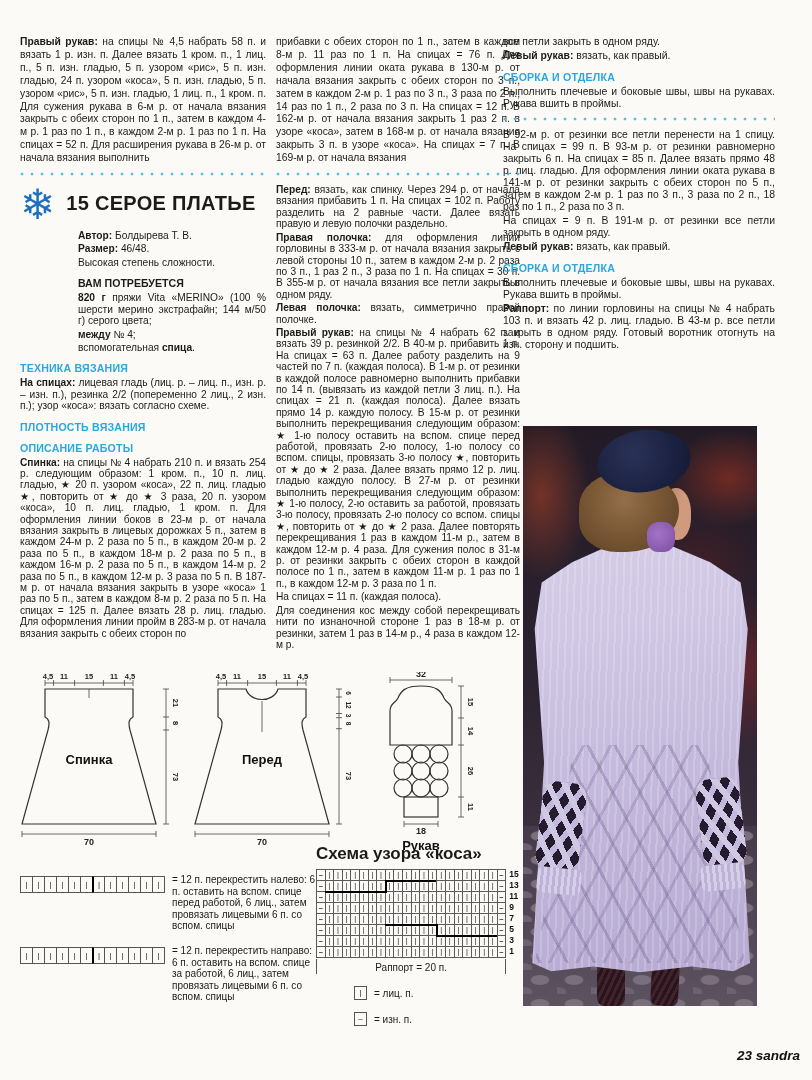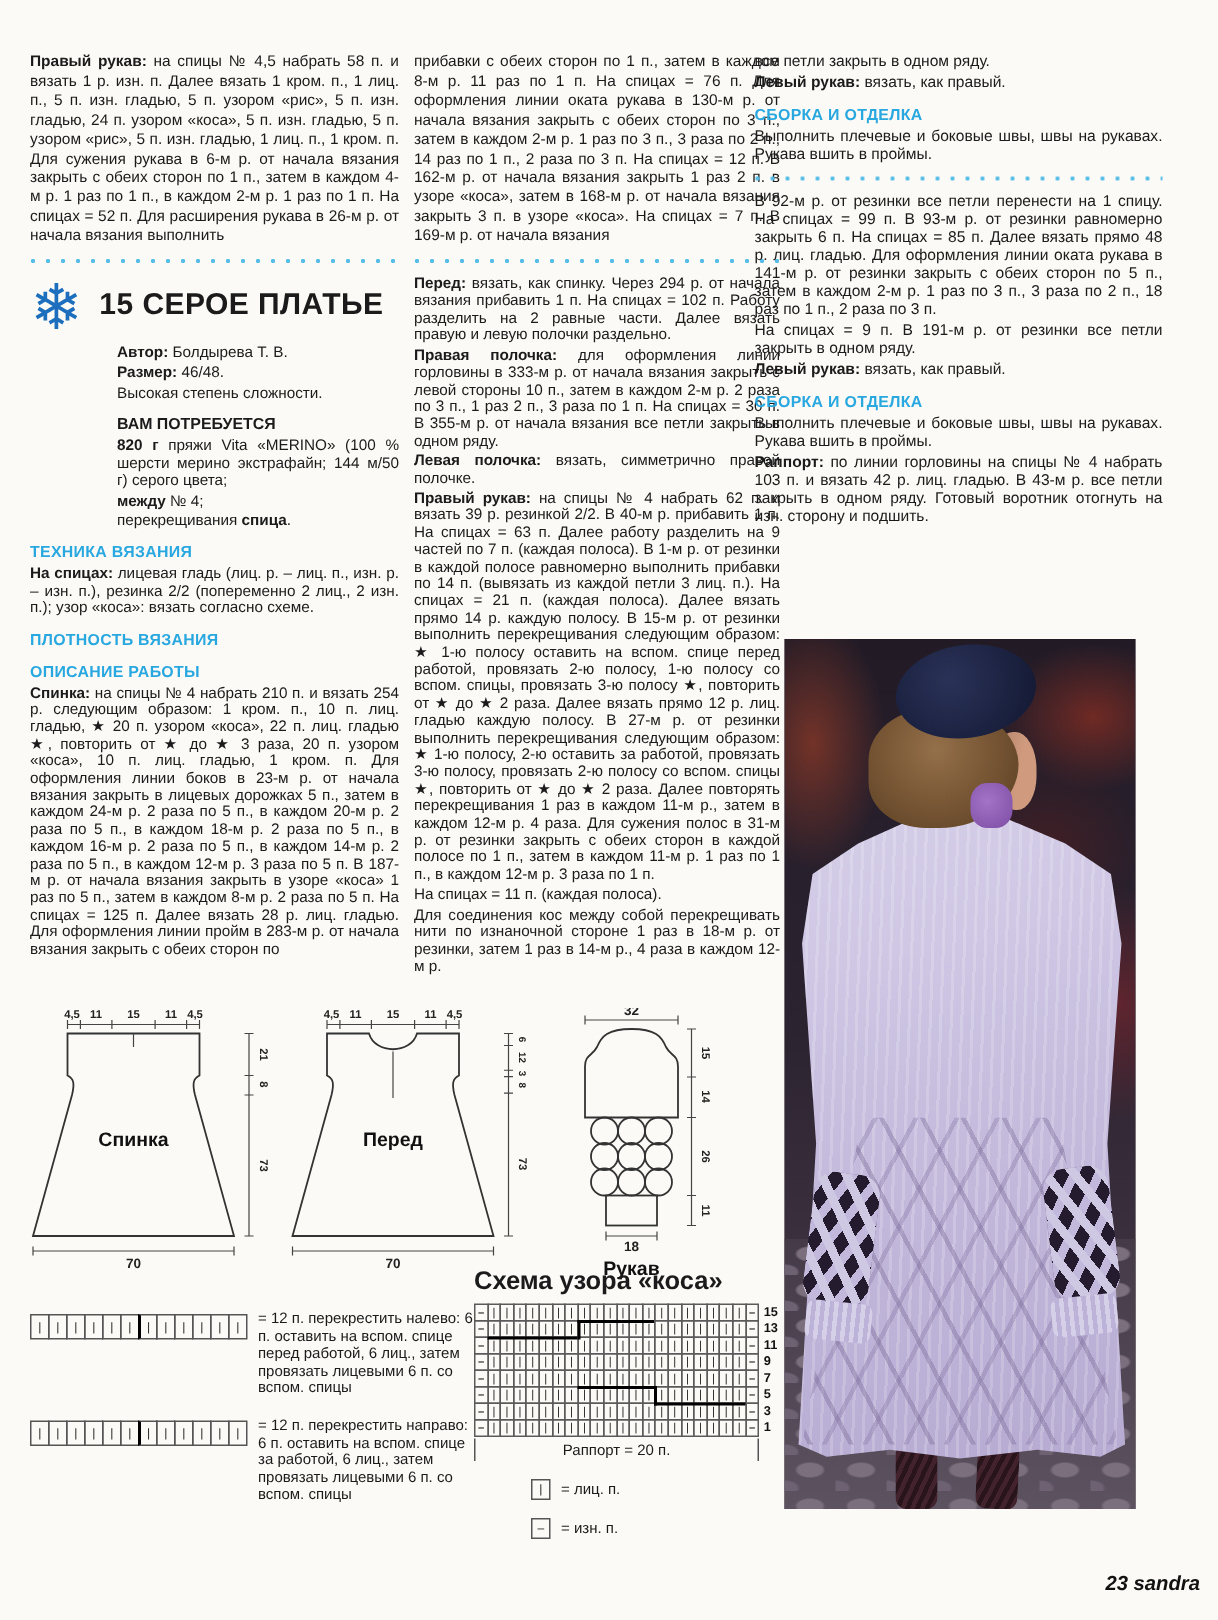--- a/index.html
+++ b/index.html
@@ -109,21 +109,21 @@
     <div class="indent">
         <p class="body"><b>Автор:</b><span> Болдырева Т. В.</span></p>
         <p class="body"><b>Размер:</b><span> 46/48.</span></p>
         <p class="body"><span>Высокая степень сложности.</span></p>
       </div>
     <div class="indent">
       <div class="h-black">ВАМ ПОТРЕБУЕТСЯ</div>
       <div>
           <p class="body"><b>820 г</b><span> пряжи Vita «MERINO» (100 % шерсти мерино экстрафайн; 144 м/50 г) серого цвета;</span></p>
           <p class="body"><b>между</b><span> № 4;</span></p>
-          <p class="body"><span>перекрещивания </span><b>спица</b><span>.</span></p>
+          <p class="body"><span>вспомогательная </span><b>спица</b><span>.</span></p>
         </div>
     </div>
     <div class="h-cyan">ТЕХНИКА ВЯЗАНИЯ</div>
     <div>
         <p class="body"><b>На спицах:</b><span> лицевая гладь (лиц. р. – лиц. п., изн. р. – изн. п.), резинка 2/2 (попеременно 2 лиц., 2 изн. п.); узор «коса»: вязать согласно схеме.</span></p>
       </div>
     <div class="h-cyan">ПЛОТНОСТЬ ВЯЗАНИЯ</div>
     <div class="h-cyan">ОПИСАНИЕ РАБОТЫ</div>
     <div>
         <p class="body"><b>Спинка:</b><span> на спицы № 4 набрать 210 п. и вязать 254 р. следующим образом: 1 кром. п., 10 п. лиц. гладью, ★ 20 п. узором «коса», 22 п. лиц. гладью ★, повторить от ★ до ★ 3 раза, 20 п. узором «коса», 10 п. лиц. гладью, 1 кром. п. Для оформления линии боков в 23-м р. от начала вязания закрыть в лицевых дорожках 5 п., затем в каждом 24-м р. 2 раза по 5 п., в каждом 20-м р. 2 раза по 5 п., в каждом 18-м р. 2 раза по 5 п., в каждом 16-м р. 2 раза по 5 п., в каждом 14-м р. 2 раза по 5 п., в каждом 12-м р. 3 раза по 5 п. В 187-м р. от начала вязания закрыть в узоре «коса» 1 раз по 5 п., затем в каждом 8-м р. 2 раза по 5 п. На спицах = 125 п. Далее вязать 28 р. лиц. гладью. Для оформления линии пройм в 283-м р. от начала вязания закрыть с обеих сторон по</span></p>

